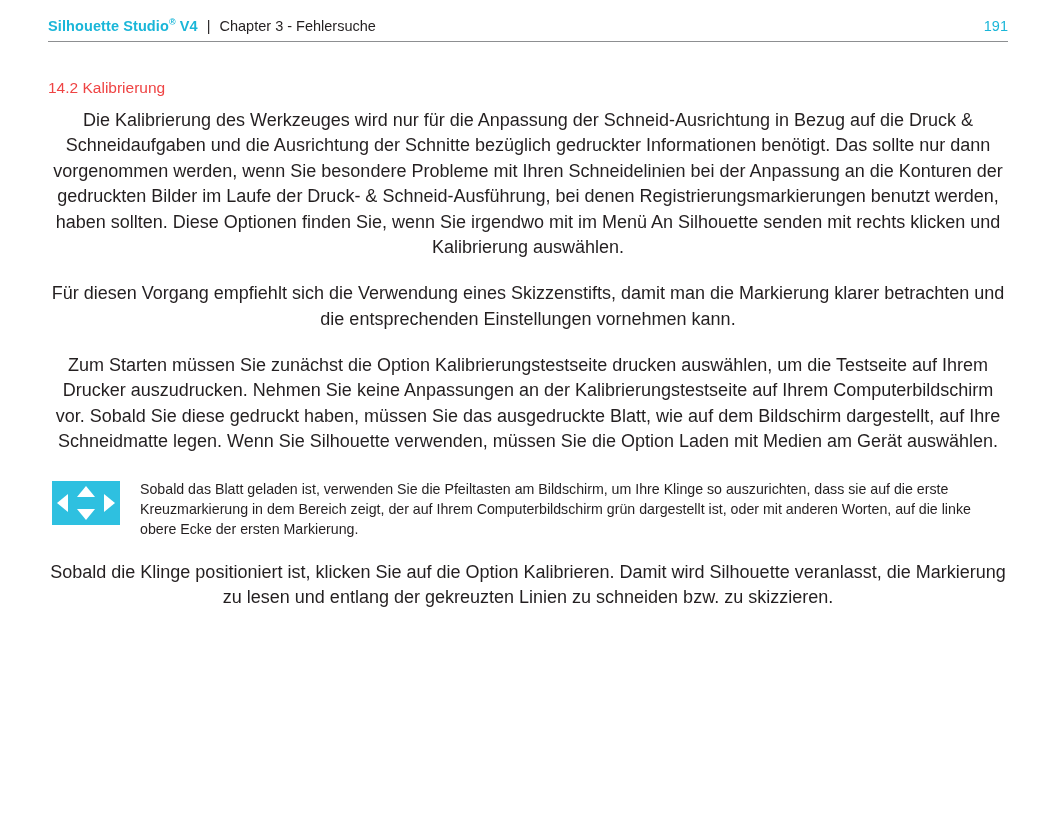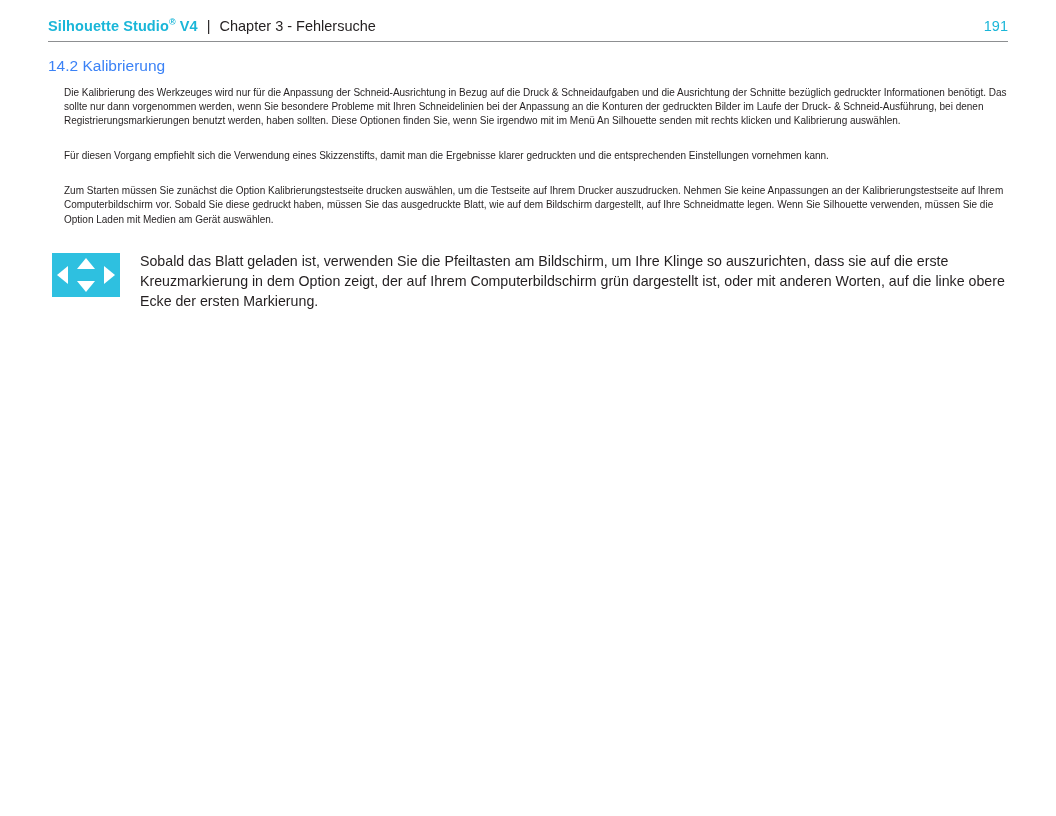--- a/index.html
+++ b/index.html
@@ -56,31 +56,31 @@
     font-weight: normal;
     font-size: 14.5px;
   }
   .page-number {
     color: #1ab6d8;
     font-size: 14.5px;
     font-weight: normal;
   }
   
   .section-title {
-    margin-top: 15px;
+    margin-top: 37px;
     font-size: 15.5px;
-    color: #3b82f6;
+    color: #ef4444;
     font-weight: normal;
   }
   p.body-text {
-    margin: 11px 0 0 16px;
-    font-size: 10px;
+    margin: 11px 0 0 0;
+    font-size: 18px;
     line-height: 1.41;
     color: #231f20;
-    text-align: left;
+    text-align: center;
   }
   p.body-text.gap {
     margin-top: 21px;
   }
   
   .note {
     display: flex;
     align-items: flex-start;
     margin-top: 24px;
     gap: 0;
@@ -149,27 +149,28 @@
       <span class="brand"><span>Silhouette Studio</span><sup>®</sup><span> V4</span></span>
       <span class="header-sep">|</span>
       <span class="chapter">Chapter 3 - Fehlersuche</span>
     </div>
     <div class="page-number">191</div>
   </div>
 
   <div class="section-title">14.2 Kalibrierung</div>
 
   <p class="body-text">Die Kalibrierung des Werkzeuges wird nur für die Anpassung der Schneid-Ausrichtung in Bezug auf die Druck &amp; Schneidaufgaben und die Ausrichtung der Schnitte bezüglich gedruckter Informationen benötigt. Das sollte nur dann vorgenommen werden, wenn Sie besondere Probleme mit Ihren Schneidelinien bei der Anpassung an die Konturen der gedruckten Bilder im Laufe der Druck- &amp; Schneid-Ausführung, bei denen Registrierungsmarkierungen benutzt werden, haben sollten. Diese Optionen finden Sie, wenn Sie irgendwo mit im Menü An Silhouette senden mit rechts klicken und Kalibrierung auswählen.</p>
-  <p class="body-text gap">Für diesen Vorgang empfiehlt sich die Verwendung eines Skizzenstifts, damit man die Ergebnisse klarer gedruckten und die entsprechenden Einstellungen vornehmen kann.</p>
+  <p class="body-text gap">Für diesen Vorgang empfiehlt sich die Verwendung eines Skizzenstifts, damit man die Markierung klarer betrachten und die entsprechenden Einstellungen vornehmen kann.</p>
   <p class="body-text gap">Zum Starten müssen Sie zunächst die Option Kalibrierungstestseite drucken auswählen, um die Testseite auf Ihrem Drucker auszudrucken. Nehmen Sie keine Anpassungen an der Kalibrierungstestseite auf Ihrem Computerbildschirm vor. Sobald Sie diese gedruckt haben, müssen Sie das ausgedruckte Blatt, wie auf dem Bildschirm dargestellt, auf Ihre Schneidmatte legen. Wenn Sie Silhouette verwenden, müssen Sie die Option Laden mit Medien am Gerät auswählen.</p>
 
   <div class="note">
     <div class="arrow-icon">
       <span class="tri up"></span>
       <span class="tri down"></span>
       <span class="tri left"></span>
       <span class="tri right"></span>
     </div>
-    <div class="note-text">Sobald das Blatt geladen ist, verwenden Sie die Pfeiltasten am Bildschirm, um Ihre Klinge so auszurichten, dass sie auf die erste Kreuzmarkierung in dem Option zeigt, der auf Ihrem Computerbildschirm grün dargestellt ist, oder mit anderen Worten, auf die linke obere Ecke der ersten Markierung.</div>
+    <div class="note-text">Sobald das Blatt geladen ist, verwenden Sie die Pfeiltasten am Bildschirm, um Ihre Klinge so auszurichten, dass sie auf die erste Kreuzmarkierung in dem Bereich zeigt, der auf Ihrem Computerbildschirm grün dargestellt ist, oder mit anderen Worten, auf die linke obere Ecke der ersten Markierung.</div>
   </div>
 
+  <p class="body-text gap"> Sobald die Klinge positioniert ist, klicken Sie auf die Option Kalibrieren. Damit wird Silhouette veranlasst, die Markierung zu lesen und entlang der gekreuzten Linien zu schneiden bzw. zu skizzieren.</p>
 
 </div>
 
 </body></html>

